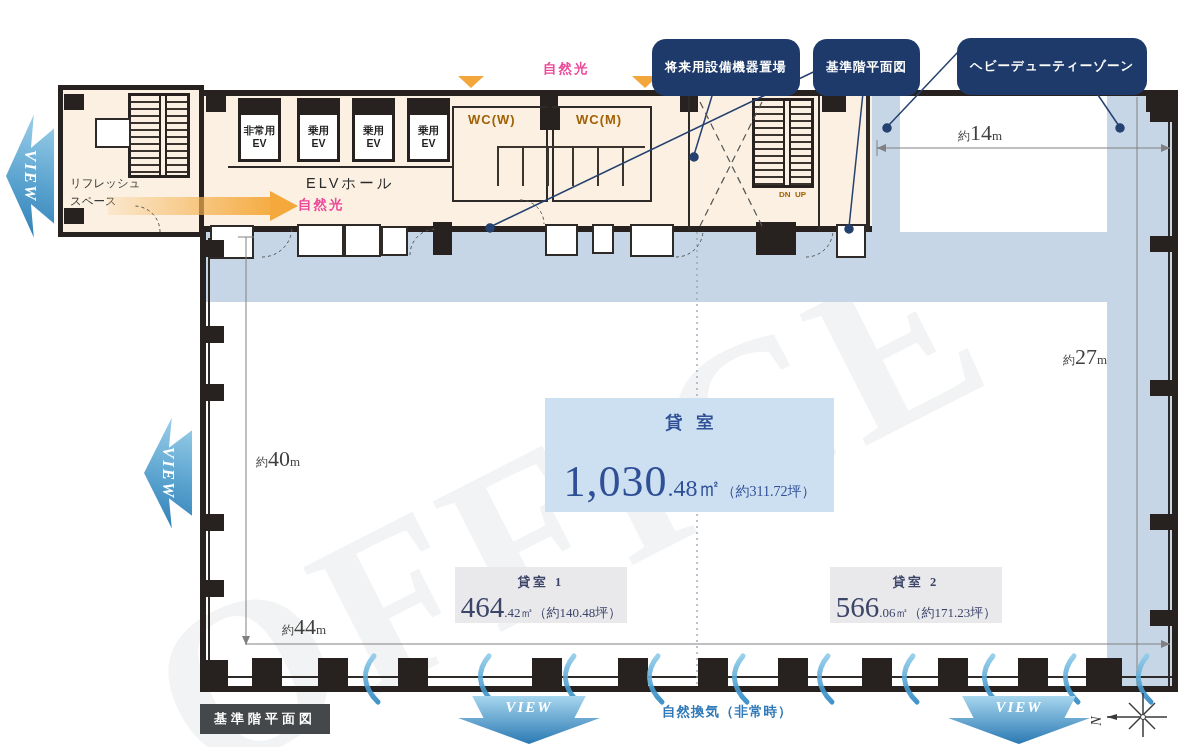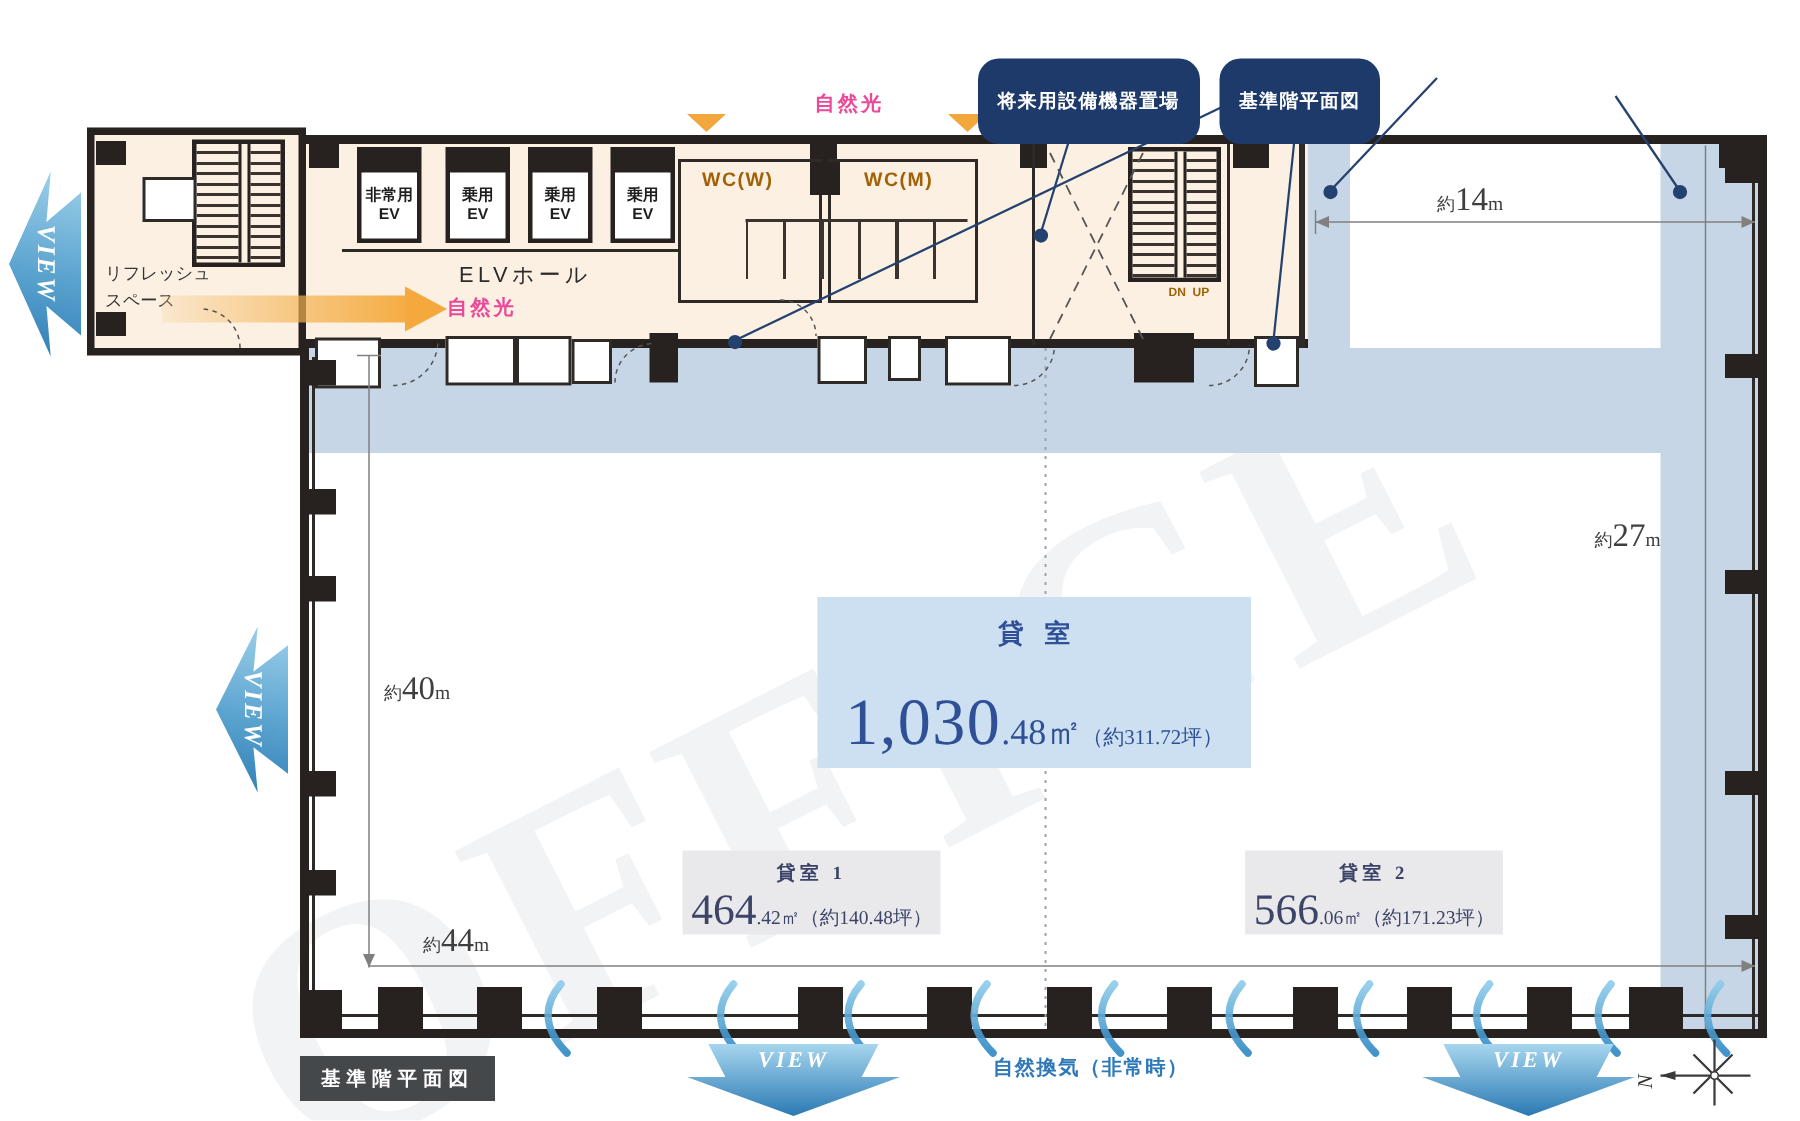--- a/index.html
+++ b/index.html
@@ -143,20 +143,21 @@
   <div class="ptxt orange" style="left:298px;top:196px;">自然光</div>
   <div class="ptxt" style="left:70px;top:174px;font-size:11.5px;line-height:1.6;color:#333;">リフレッシュ
 スペース</div>
 
   <div class="ptxt orange" style="left:543px;top:60px;">自然光</div>
   <div class="tri-down" style="left:458px;top:76px;"></div>
   <div class="tri-down" style="left:632px;top:76px;"></div>
 
   <div class="tag" style="left:652px;top:39px;">将来用設備機器置場</div>
   <div class="tag" style="left:813px;top:39px;">基準階平面図</div>
+  <div class="tag" style="left:957px;top:38px;">ヘビーデューティーゾーン</div>
 
   <div class="rm" style="left:210px;top:225px;width:44px;height:34px;"></div>
   <div class="rm" style="left:297px;top:224px;width:47px;height:33px;"></div>
   <div class="rm" style="left:344px;top:224px;width:37px;height:33px;"></div>
   <div class="rm" style="left:381px;top:226px;width:27px;height:30px;"></div>
   <div class="rm" style="left:545px;top:224px;width:33px;height:32px;"></div>
   <div class="rm" style="left:592px;top:224px;width:22px;height:30px;"></div>
   <div class="rm" style="left:630px;top:224px;width:44px;height:33px;"></div>
   <div class="rm" style="left:836px;top:224px;width:30px;height:34px;"></div>
   <div class="col" style="left:433px;top:222px;width:19px;height:33px;"></div>

